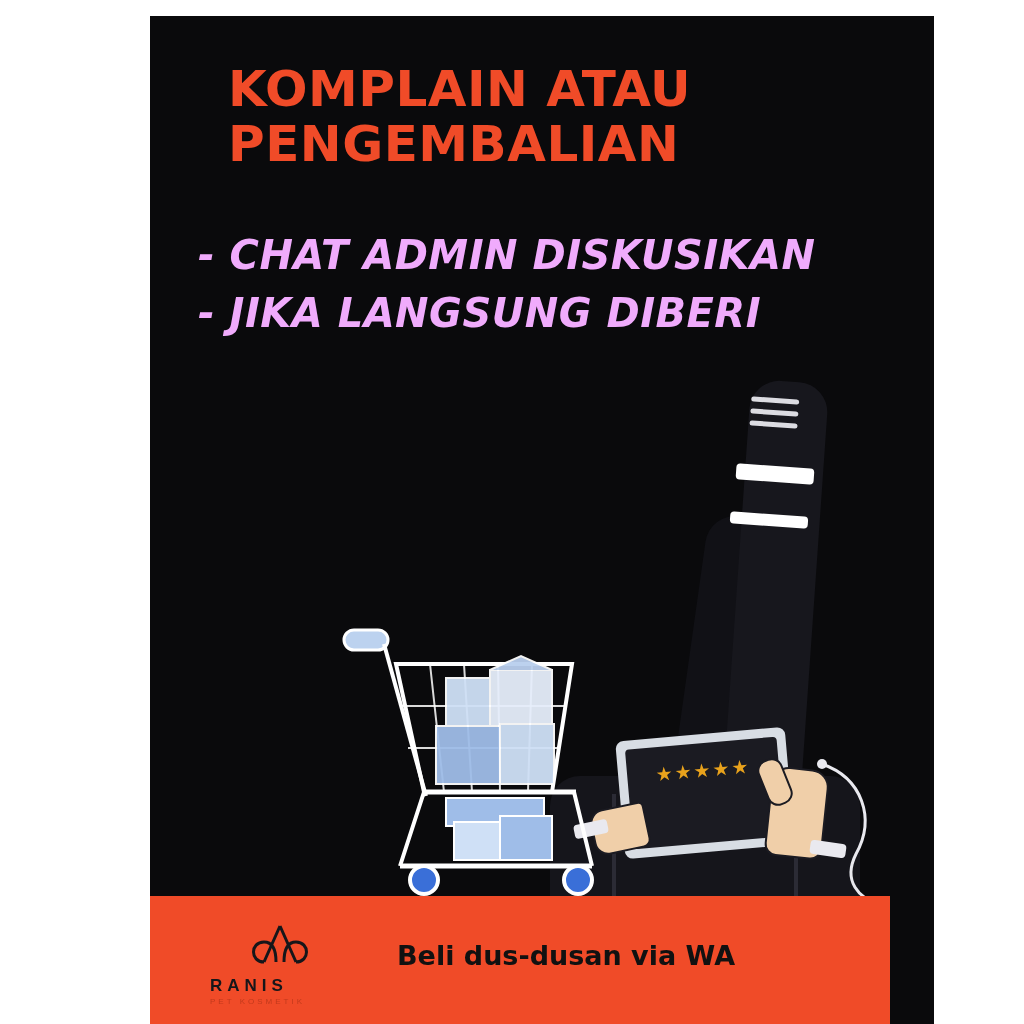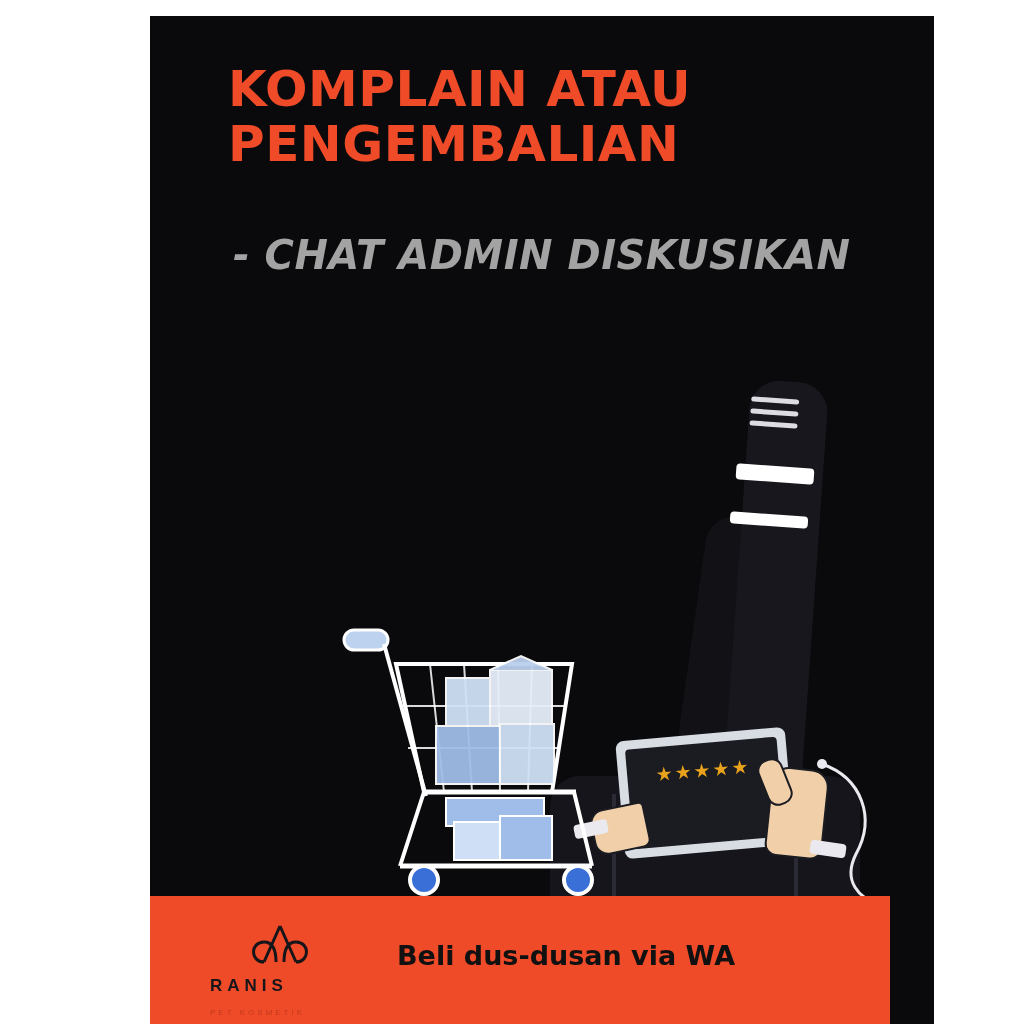--- a/index.html
+++ b/index.html
@@ -55,22 +55,21 @@
     font-family: "DejaVu Sans", sans-serif;
   }
   .headline .l2 { display: block; }
 
   
   .body-lines {
     position: absolute;
     left: 48px;
     top: 210px;
     width: 680px;
-    color: #a3a3a3;
-    margin-left: 35px;
+    color: #f0abfc;
   }
   .body-lines .line {
     font-style: italic;
     font-weight: bold;
     font-size: 40px;
     line-height: 1.45;
     letter-spacing: 0.5px;
     white-space: nowrap;
     font-family: "DejaVu Sans", sans-serif;
   }
@@ -271,40 +270,41 @@
   .brand .name {
     font-size: 17px;
     letter-spacing: 5px;
     margin-top: 2px;
     font-weight: bold;
   }
   .brand .sub {
     font-size: 8px;
     letter-spacing: 3px;
     color: #c23a1c;
-    margin-top: 12px;
+    margin-top: 1px;
   }
 </style>
 </head>
 <body>
 
 <div id="poster">
 
   <div class="side-band left"></div>
   <div class="side-band right"></div>
 
   <div class="card">
 
     <div class="headline">
       <span class="l1">KOMPLAIN ATAU</span>
       <span class="l2">PENGEMBALIAN</span>
     </div>
 
     <div class="body-lines">
       <div class="line">- CHAT ADMIN DISKUSIKAN</div>
+      <div class="line">- JIKA LANGSUNG DIBERI</div>
     </div>
 
     <div class="legs">
       <div class="leg back"></div>
       <div class="leg front"></div>
       <div class="sock-band b1"></div>
       <div class="sock-band b2"></div>
       <div class="shoe-lines">
         <i></i>
           <i></i>

